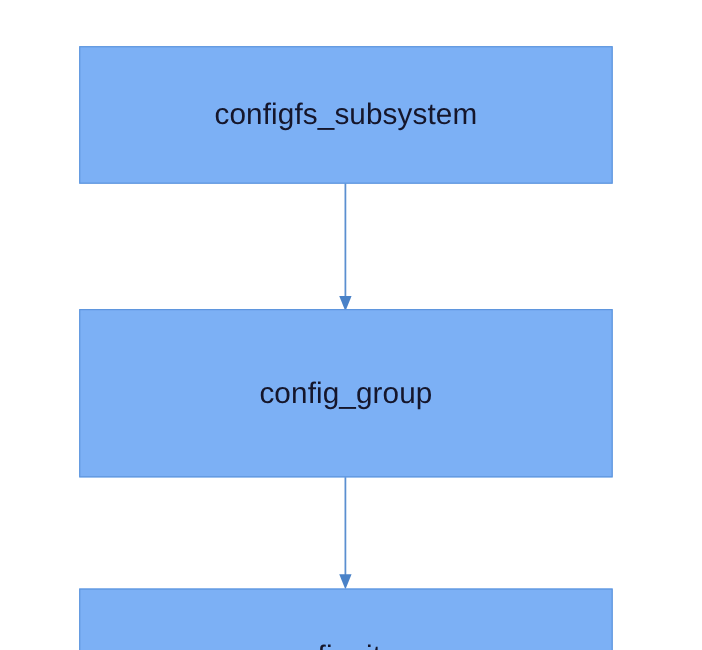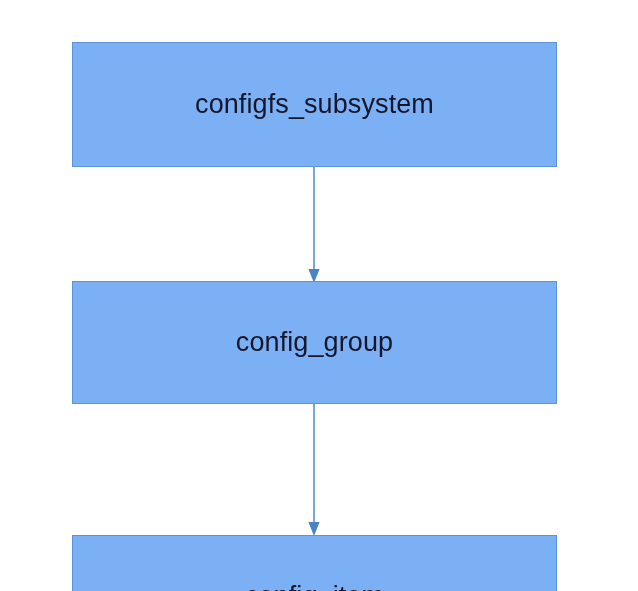--- a/index.html
+++ b/index.html
@@ -51,21 +51,21 @@
     font-size: 27px;
     line-height: 1;
     color: #15162b;
     letter-spacing: 0.1px;
     white-space: nowrap;
     text-align: right;
   }
 
   
   #node-0 { left: 72px;  top: 42px;  width: 485px; height: 125px; }
-  #node-1 { left: 72px;  top: 281px; width: 485px; height: 123px; }
+  #node-1 { left: 72px;  top: 281px; width: 485px; height: 153px; }
   
   #node-2 { left: 72px;  top: 535px; width: 485px; height: 123px; }
 
   #conn-0 { left: 294px; top: 165px; width: 40px; height: 120px; }
   #conn-1 { left: 294px; top: 402px; width: 40px; height: 136px; }
 </style>
 </head>
 <body>
 
 <div id="canvas">

